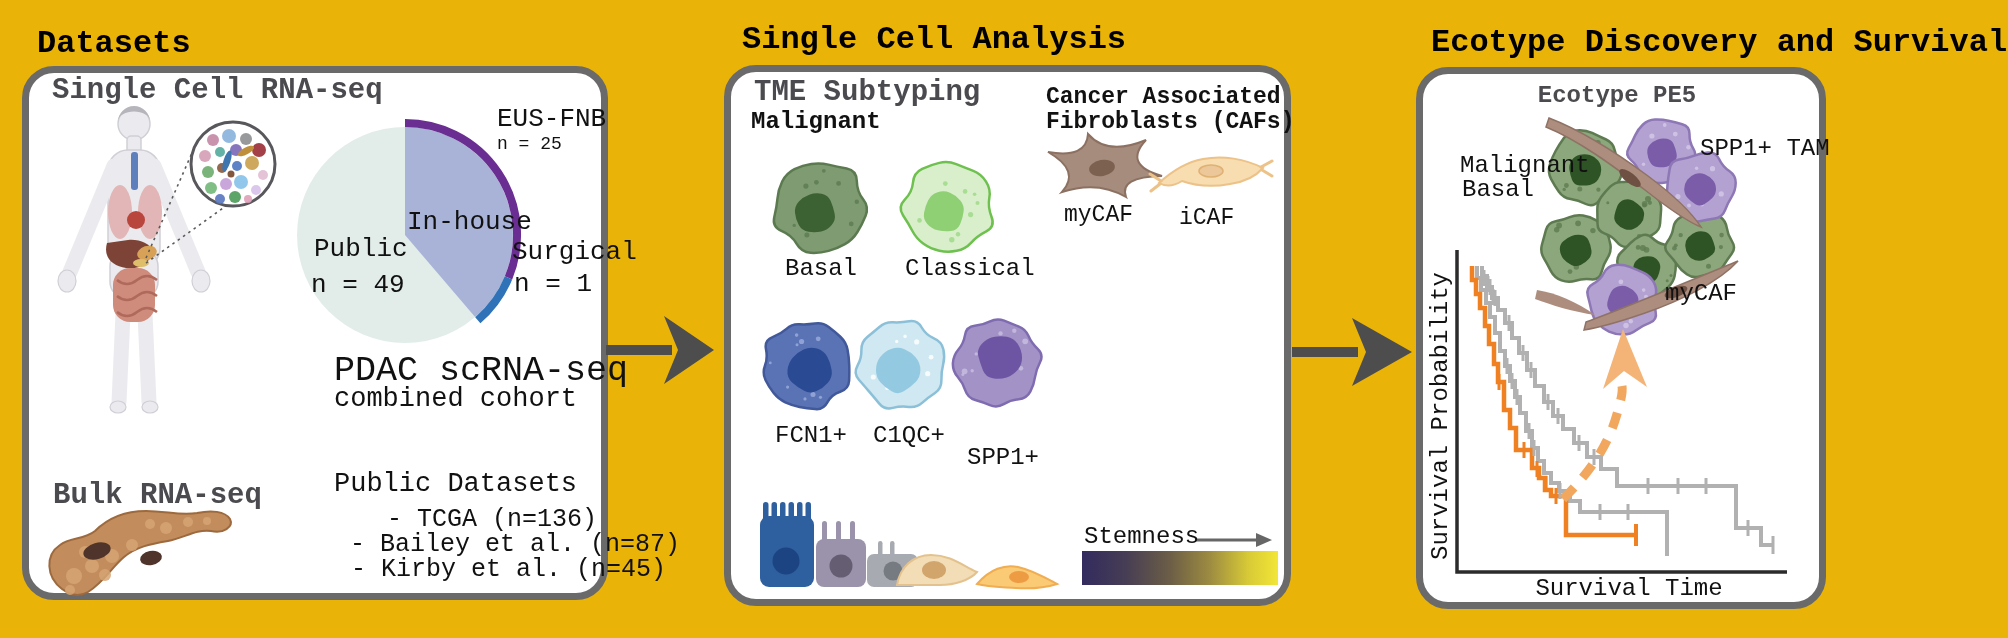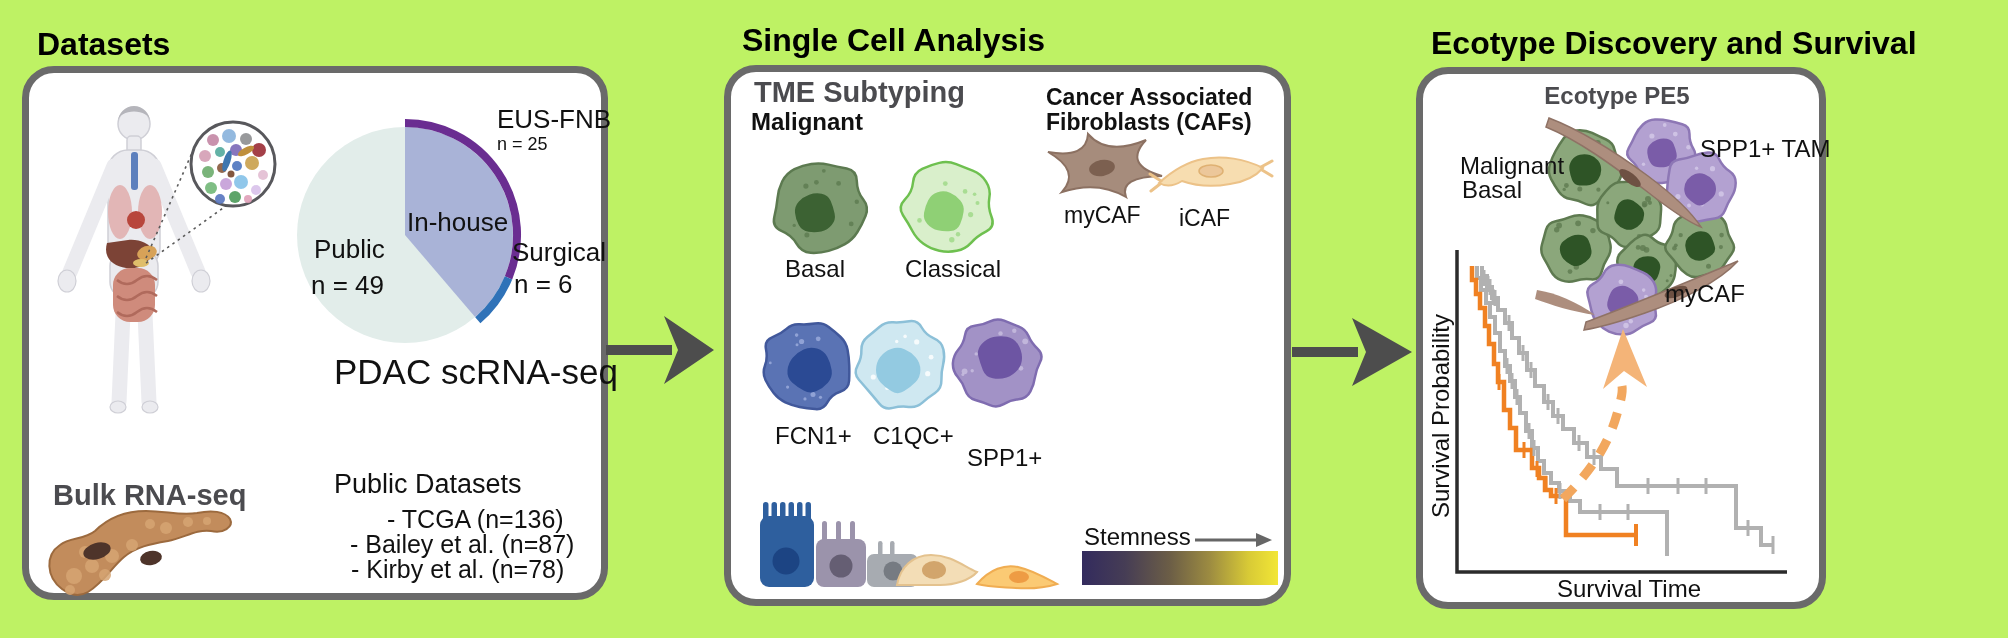--- a/index.html
+++ b/index.html
@@ -1,17 +1,17 @@
 <!DOCTYPE html>
 <html><head>
 <meta charset="utf-8">
 <style>
   html,body{margin:0;padding:0;background:#fff;}
-  .canvas{position:relative;width:2008px;height:638px;background:#bef264;overflow:hidden;
-          font-family:Liberation Sans, sans-serif;color:#111;}
+  .canvas{position:relative;width:2008px;height:638px;background:#eab308;overflow:hidden;
+          font-family:Liberation Mono, monospace;color:#111;}
   .panel{position:absolute;box-sizing:border-box;border:7px solid #6A6A6A;border-radius:32px;background:#fff;}
   svg.art{position:absolute;left:0;top:0;}
   .label{position:absolute;white-space:nowrap;line-height:1.08;}
   .b{font-weight:bold;}
   .t-main{font-size:32px;font-weight:bold;color:#000;}
   .t-sub{font-weight:bold;color:#4b4b4f;}
   .center{transform:translate(-50%,-50%);}
   .vrot{transform:translate(-50%,-50%) rotate(-90deg);}
   #stem-grad{position:absolute;left:1082px;top:551px;width:196px;height:34px;
      background:linear-gradient(90deg,#332B5E 0%,#463D55 22%,#6C5E46 45%,#9C8B41 65%,#D8CA36 85%,#F2E636 100%);}
@@ -374,33 +374,35 @@
       <polygon points="1603,389 1623,329 1647,387 1624,371" fill="#F4B478"></polygon>
     </g>
     </svg>
 
   <div id="stem-grad"></div>
 
   <div class="label t-main" style="left:37px;top:27px;">Datasets</div>
   <div class="label t-main" style="left:742px;top:23px;">Single Cell Analysis</div>
   <div class="label t-main" style="left:1431px;top:26px;">Ecotype Discovery and Survival</div>
 
+  <div class="label t-sub" style="left:52px;top:75px;font-size:29px;">Single Cell RNA-seq</div>
   <div class="label" style="left:497px;top:105px;font-size:26px;">EUS-FNB</div>
   <div class="label" style="left:497px;top:135px;font-size:18px;">n = 25</div>
   <div class="label" style="left:407px;top:208px;font-size:26px;">In-house</div>
   <div class="label" style="left:314px;top:235px;font-size:26px;">Public</div>
   <div class="label" style="left:311px;top:271px;font-size:26px;">n = 49</div>
   <div class="label" style="left:512px;top:238px;font-size:26px;">Surgical</div>
-  <div class="label" style="left:514px;top:270px;font-size:26px;">n = 6</div>
+  <div class="label" style="left:514px;top:270px;font-size:26px;">n = 1</div>
   <div class="label" style="left:334px;top:353px;font-size:35px;">PDAC scRNA-seq</div>
+  <div class="label" style="left:334px;top:385px;font-size:27px;">combined cohort</div>
   <div class="label t-sub" style="left:53px;top:480px;font-size:29px;">Bulk RNA-seq</div>
   <div class="label" style="left:334px;top:470px;font-size:27px;">Public Datasets</div>
   <div class="label" style="left:351px;top:506px;font-size:25px;margin-left:36px;">- TCGA (n=136)</div>
   <div class="label" style="left:350px;top:531px;font-size:25px;">- Bailey et al. (n=87)</div>
-  <div class="label" style="left:351px;top:556px;font-size:25px;">- Kirby et al. (n=78)</div>
+  <div class="label" style="left:351px;top:556px;font-size:25px;">- Kirby et al. (n=45)</div>
 
   <div class="label t-sub" style="left:754px;top:77px;font-size:29px;">TME Subtyping</div>
   <div class="label b" style="left:751px;top:109px;font-size:24px;">Malignant</div>
   <div class="label" style="left:785px;top:256px;font-size:24px;">Basal</div>
   <div class="label" style="left:905px;top:256px;font-size:24px;">Classical</div>
   <div class="label b" style="left:1046px;top:85px;font-size:23px;text-align:center;">Cancer Associated</div>
   <div class="label b" style="left:1046px;top:110px;font-size:23px;">Fibroblasts (CAFs)</div>
   <div class="label" style="left:1064px;top:203px;font-size:23px;">myCAF</div>
   <div class="label" style="left:1179px;top:206px;font-size:23px;">iCAF</div>
   <div class="label" style="left:775px;top:423px;font-size:24px;">FCN1+</div>

